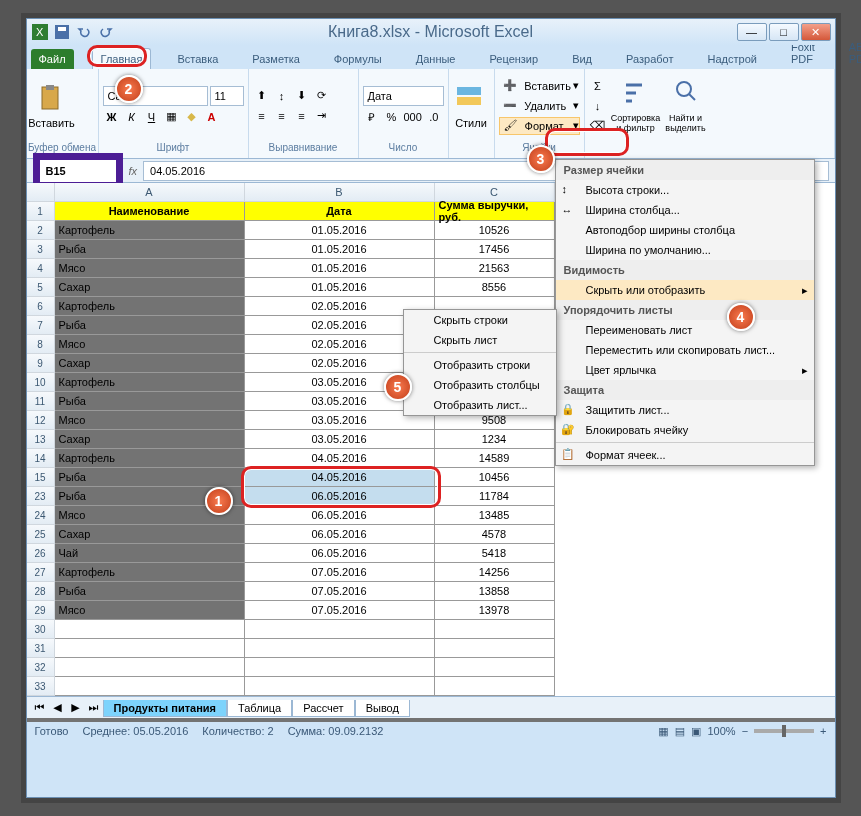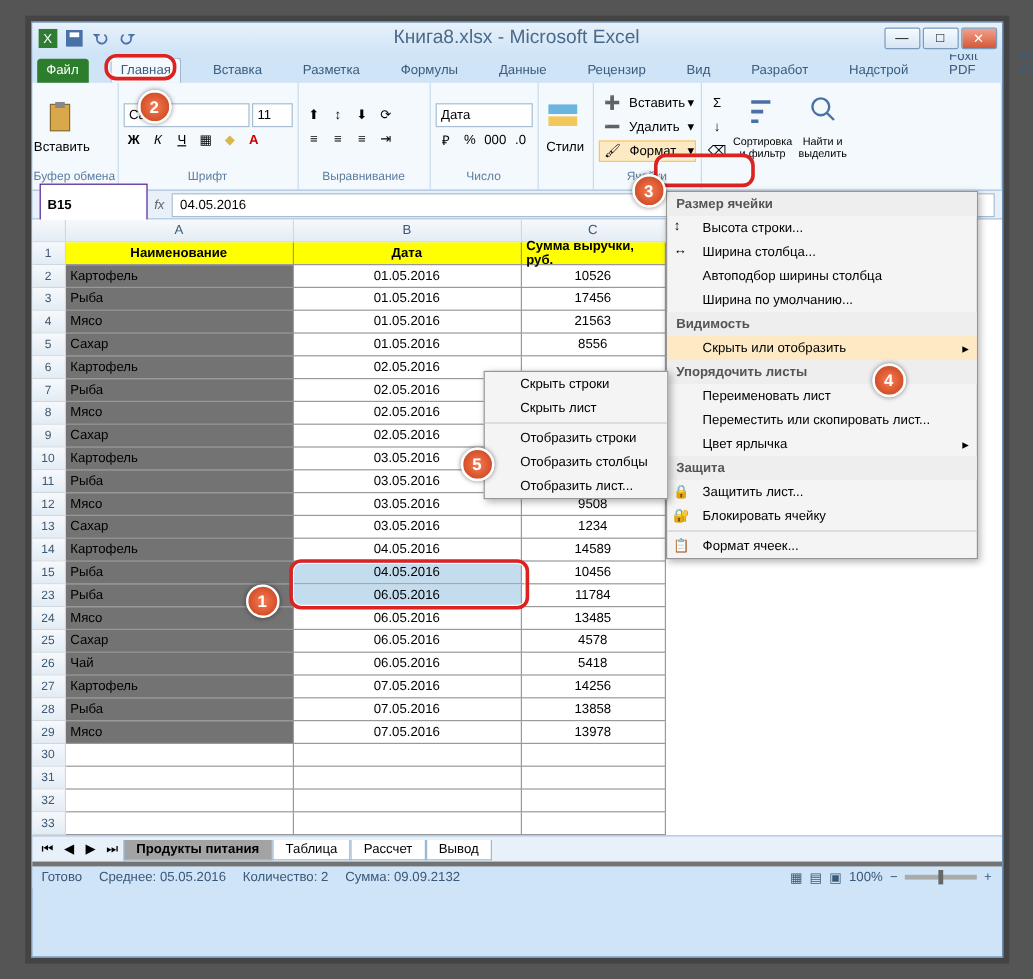--- a/index.html
+++ b/index.html
@@ -20,36 +20,36 @@
 .rgroup { border-right: 1px solid #c8dbed; display: flex; flex-direction: column; }
 .rgroup-body { flex: 1; display: flex; align-items: center; padding: 4px; gap: 4px; }
 .rgroup-title { height: 16px; font-size: 10px; color: #5c7da0; text-align: center; }
 .bigbtn { width: 42px; display: flex; flex-direction: column; align-items: center; gap: 2px; cursor: pointer; }
 .bigbtn .ico { width: 32px; height: 32px; }
 .smallbtns { display: flex; flex-direction: column; gap: 2px; }
 .srow { display: flex; gap: 2px; align-items: center; }
 .sbtn { min-width: 18px; height: 18px; display: flex; align-items: center; justify-content: center; border: 1px solid transparent; cursor: pointer; }
 .combo { height: 20px; border: 1px solid #a6bdd4; background: #fff; display: flex; align-items: center; padding: 0 4px; font-size: 11px; }
 .formulabar { height: 24px; background: #e8f1f9; border-bottom: 1px solid #9cb8d4; display: flex; align-items: center; padding: 2px 6px; gap: 6px; }
-.namebox { width: 90px; height: 36px; border: 1px solid #4c1d95; background: #fff; display: flex; align-items: center; padding: 0 6px; font-weight: bold; }
+.namebox { width: 90px; height: 36px; border: 7px solid #4c1d95; background: #fff; display: flex; align-items: center; padding: 0 6px; font-weight: bold; }
 .fxbox { flex: 1; height: 20px; border: 1px solid #a6bdd4; background: #fff; display: flex; align-items: center; padding: 0 6px; }
 .grid { position: relative; background: #fff; flex: 1; overflow: hidden; }
 .gridinner { display: grid; grid-template-columns: 28px 190px 190px 120px; }
 .hcell, .rhead, .cell { border-right: 1px solid #d0d7de; border-bottom: 1px solid #d0d7de; height: 19px; display: flex; align-items: center; padding: 0 4px; }
 .hcell { background: linear-gradient(#f6f9fc,#e3ecf4); justify-content: center; color: #3c5872; font-size: 11px; }
 .rhead { background: linear-gradient(#f6f9fc,#e3ecf4); justify-content: center; color: #3c5872; font-size: 10px; }
 .corner { background: linear-gradient(#f6f9fc,#e3ecf4); }
 .cell { font-size: 11px; border-right: 1px solid #999; border-bottom: 1px solid #999; }
 .hdr { background: #ffff00; font-weight: bold; justify-content: center; }
 .name { background: #737373; }
 .date, .sum { justify-content: center; }
 .sel { background: #c4ddee; }
 .sheettabs { height: 22px; background: #e8f1f9; border-top: 1px solid #9cb8d4; display: flex; align-items: center; padding: 0 4px; gap: 0; }
 .stab { padding: 2px 10px; border: 1px solid #9cb8d4; border-top: none; background: #fff; font-size: 11px; cursor: pointer; }
-.stab.active { background: #a3a3a3; font-weight: bold; margin-top: 48px; }
+.stab.active { background: #7dd3fc; font-weight: bold; margin-top: 48px; }
 .statusbar { height: 22px; background: #cfe4f7; border-top: 4px solid #737373; display: flex; align-items: center; padding: 0 8px; gap: 14px; font-size: 11px; color: #3a5877; }
 .statusbar .right { margin-left: auto; display: flex; gap: 6px; align-items: center; }
 
 .menu { position: absolute; background: #f4f4f4; border: 1px solid #969696; box-shadow: 2px 2px 6px rgba(0,0,0,.3); z-index: 50; }
 .menu .mhdr { padding: 4px 8px; font-weight: bold; color: #555; background: #eee; }
 .menu .mitem { padding: 4px 12px 4px 30px; cursor: pointer; position: relative; white-space: nowrap; }
 .menu .mitem .sub { position: absolute; right: 6px; }
 .menu .msep { border-top: 1px solid #ccc; margin: 2px 0; }
 .menu .mico { position: absolute; left: 6px; top: 3px; width: 16px; height: 16px; }
 .hilite-red { border: 3px solid #d22; border-radius: 10px; box-shadow: 0 0 0 1px #fff inset; pointer-events: none; }

